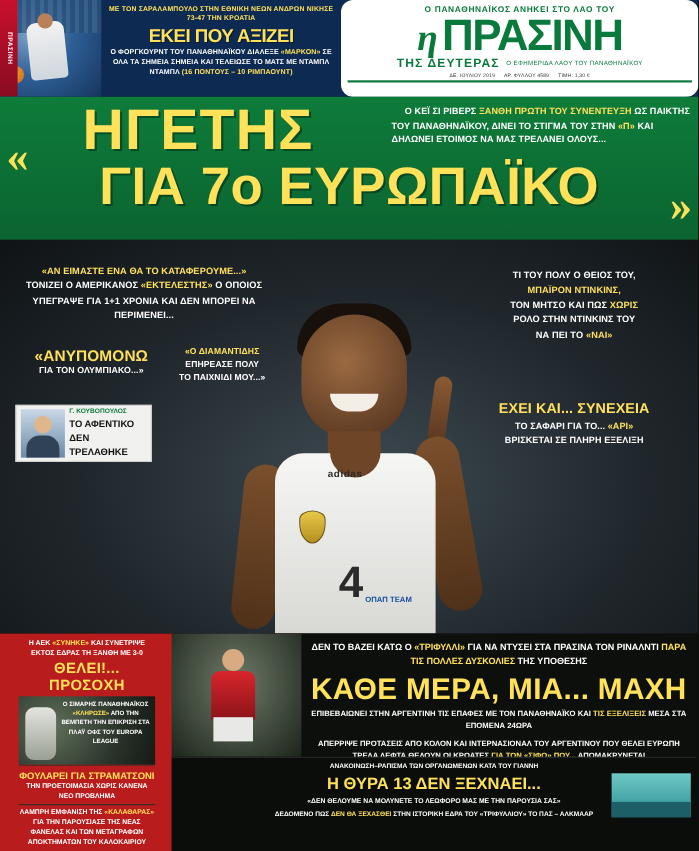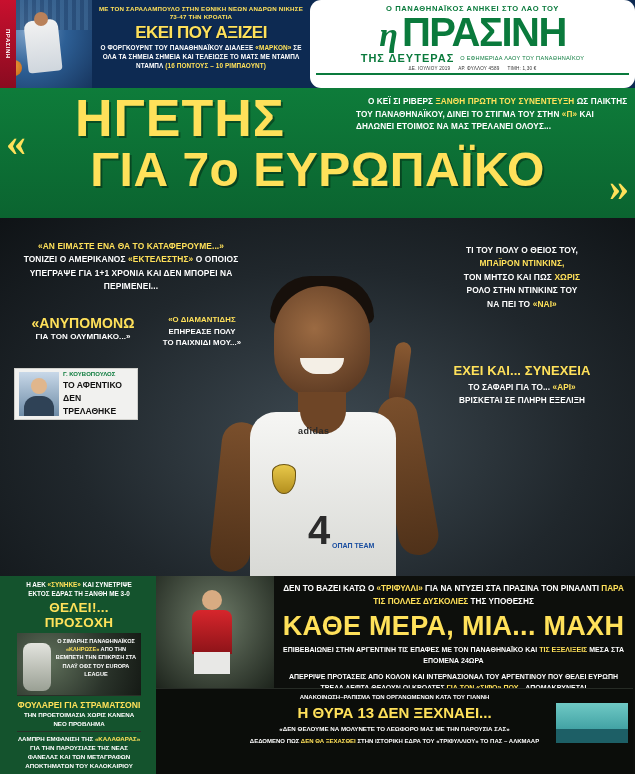--- a/index.html
+++ b/index.html
@@ -291,21 +291,21 @@
   }
   .cap-right-2 .sm .hl { color: #ffe15a; }
 
   
   .bottom {
     position: absolute; left: 0; top: 576px; width: 635px; height: 198px;
     background: #0d0f0c;
   }
   .bl-col {
     position: absolute; left: 0; top: 0; width: 158px; height: 198px;
-    background: #14532d; padding: 4px 17px; color: #fff;
+    background: #b91c1c; padding: 4px 17px; color: #fff;
   }
   .bl-kick {
     font-size: 6.4px; font-weight: bold; line-height: 1.45; text-align: center;
   }
   .bl-kick .hl { color: #ffe15a; }
   .bl-head {
     font-size: 13.5px; font-weight: bold; color: #ffe15a;
     text-align: center; letter-spacing: .3px; margin-top: 1px;
   }
   .bl-photo {

